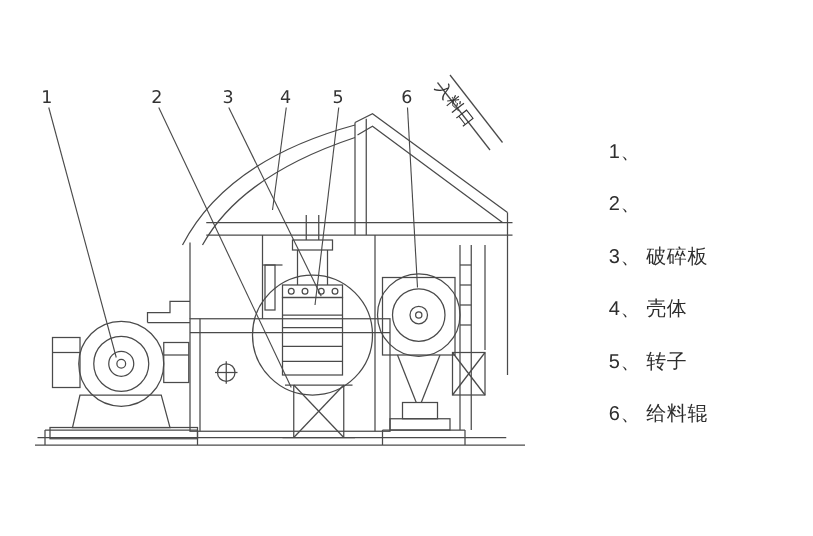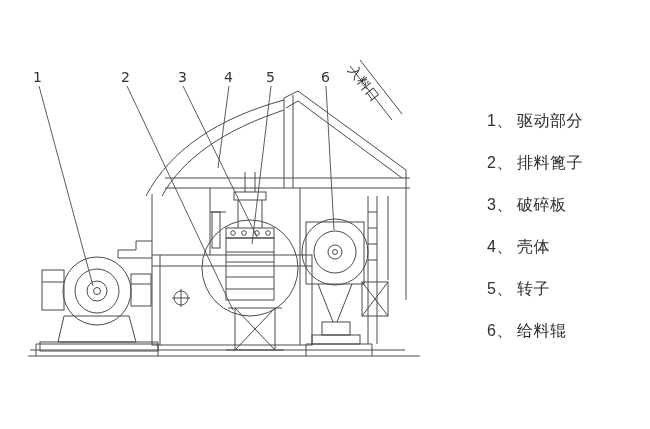--- a/index.html
+++ b/index.html
@@ -167,25 +167,23 @@
       <text class="callout-num" x="321" y="82" stroke="none">6</text>
       <line x1="326" y1="86" x2="334" y2="230"></line>
     </g>
 
     <text class="inlet-label" x="348" y="70" transform="rotate(52 348 70)" stroke="none">入料口</text>
   </svg>
 
   <div class="legend">
     <div class="legend-item">
       <span class="num">1、</span>
-      <span class="lbl">驱动部分</span>
     </div>
     <div class="legend-item">
       <span class="num">2、</span>
-      <span class="lbl">排料篦子</span>
     </div>
     <div class="legend-item">
       <span class="num">3、</span>
       <span class="lbl">破碎板</span>
     </div>
     <div class="legend-item">
       <span class="num">4、</span>
       <span class="lbl">壳体</span>
     </div>
     <div class="legend-item">

